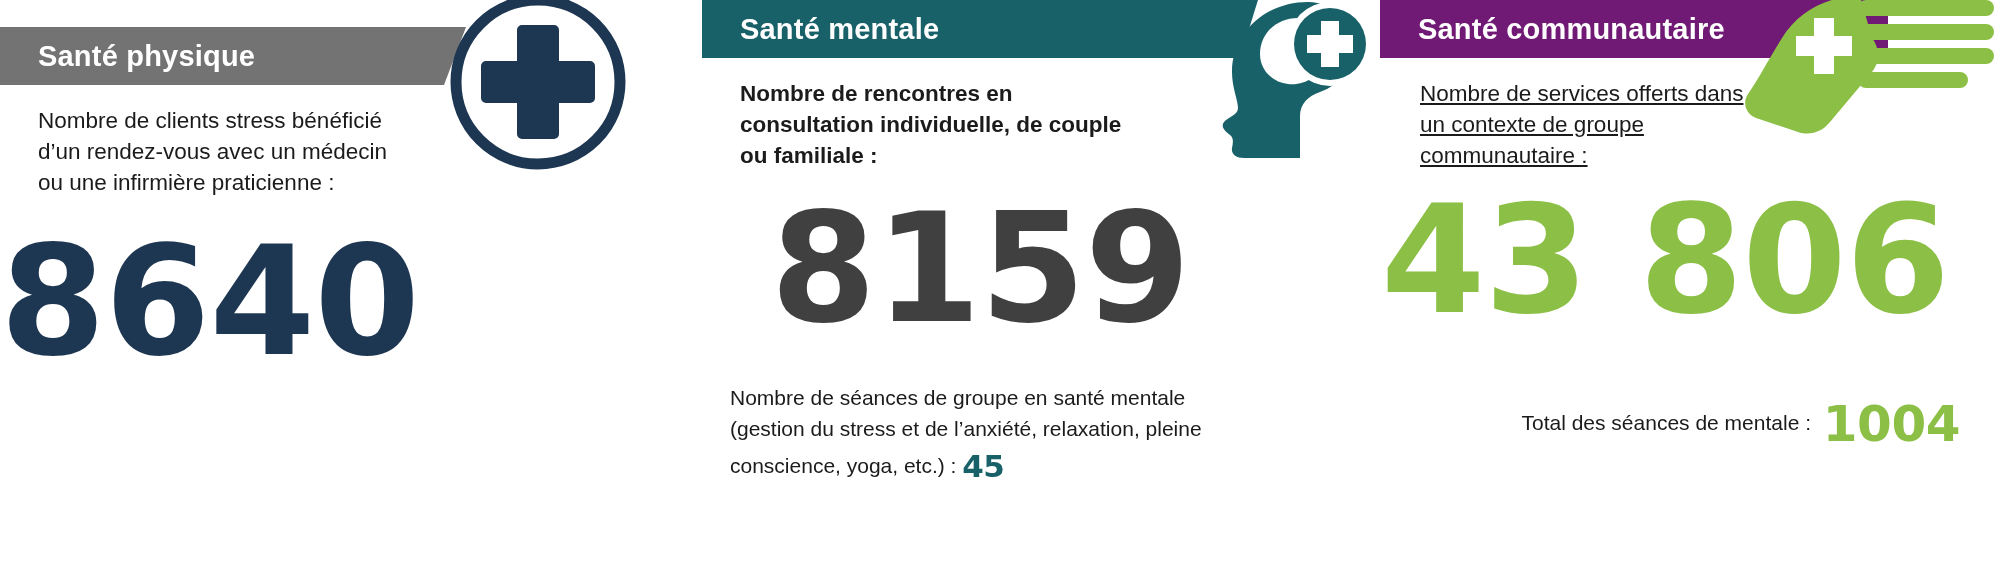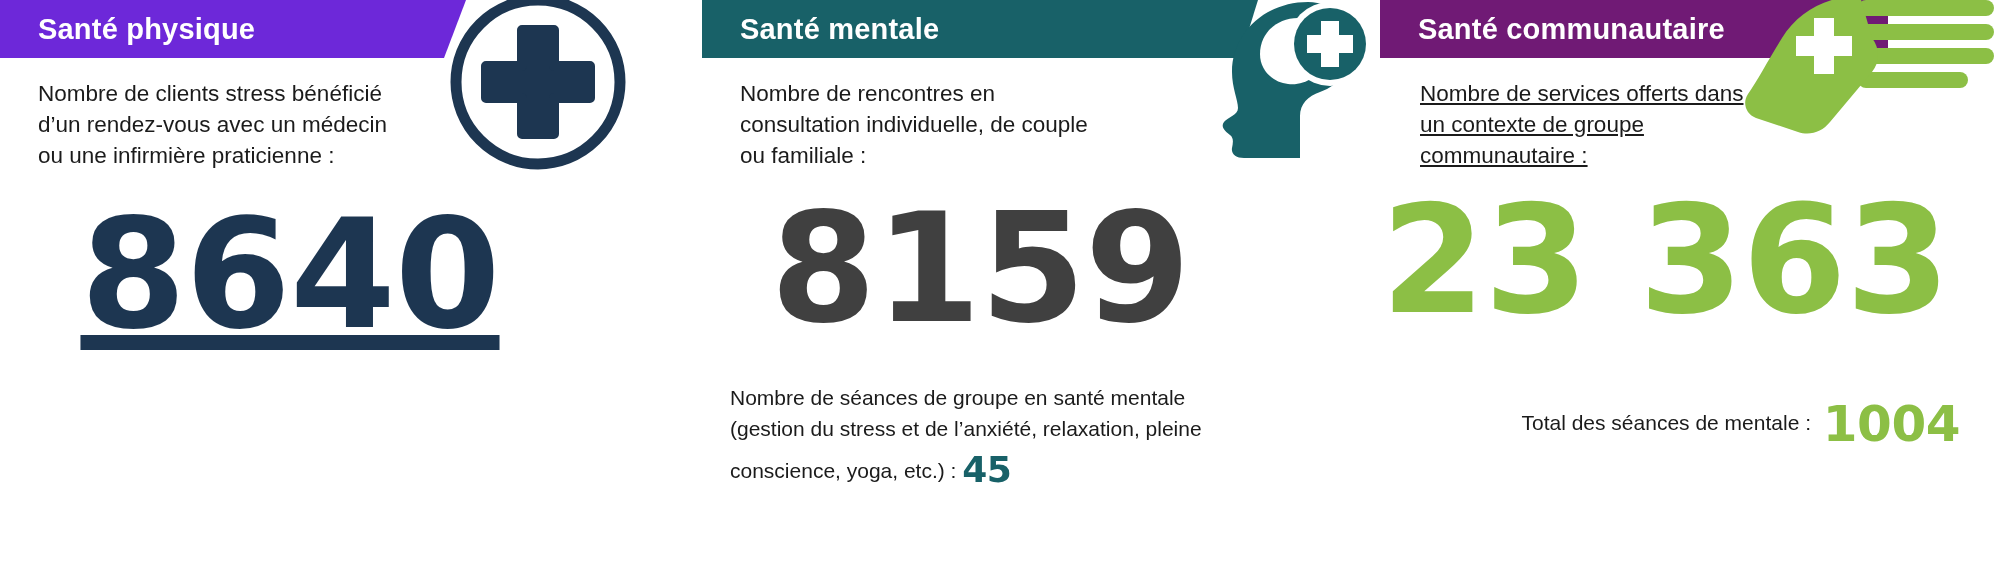--- a/index.html
+++ b/index.html
@@ -43,23 +43,24 @@
     font-size: 29px;
     font-weight: bold;
     color: #ffffff;
     letter-spacing: 0.2px;
     white-space: nowrap;
   }
 
   
   .banner-physique {
     width: 466px;
-    background: #6d28d9;
+    background: #737373;
     padding-left: 38px;
     clip-path: polygon(0 0, 100% 0, calc(100% - 22px) 100%, 0 100%);
+    margin-top: 27px;
   }
   
   .banner-mentale {
     width: 556px;
     margin-left: 42px;
     background: #186168;
     padding-left: 38px;
     clip-path: polygon(0 0, 100% 0, calc(100% - 18px) 100%, 0 100%);
   }
   
@@ -71,37 +72,35 @@
   }
 
   
   .desc {
     font-size: 22.5px;
     line-height: 1.38;
     color: #1b1b1b;
     white-space: pre-line;
   }
   .desc-physique { margin: 20px 0 0 38px; width: 430px; }
-  .desc-mentale  { margin: 20px 0 0 80px; width: 400px; }
+  .desc-mentale  { margin: 20px 0 0 80px; width: 400px; font-weight: bold; }
   .desc-commun   { margin: 20px 0 0 70px; width: 360px; text-decoration: underline; }
 
   
   .bignum {
     font-family: "DejaVu Sans", sans-serif;
     font-weight: bold;
     font-size: 152px;
     line-height: 1;
     letter-spacing: -1px;
   }
   .num-physique {
     color: #1d3651;
     margin: 28px 0 0 0;
-    text-align: center;
     width: 580px;
-    text-decoration: underline;
   }
   .num-mentale {
     color: #404040;
     margin: 22px 0 0 0;
     text-align: center;
     width: 640px;
   }
   .num-commun {
     color: #8cbf45;
     margin: 14px 0 0 0;
@@ -115,21 +114,21 @@
     margin: 38px 0 0 70px;
     width: 520px;
     font-size: 21px;
     line-height: 1.45;
     color: #1b1b1b;
     white-space: pre-line;
   }
   .foot-mentale .inline-num {
     font-family: "DejaVu Sans", sans-serif;
     font-weight: bold;
-    font-size: 36px;
+    font-size: 31px;
     color: #186168;
     vertical-align: -4px;
     letter-spacing: -0.5px;
     text-align: right;
   }
   .foot-commun {
     margin: 60px 0 0 0;
     width: 640px;
     text-align: right;
     padding-right: 30px;
@@ -228,18 +227,18 @@
       <path d="M120 2 C86 2 58 18 42 44 C28 66 18 86 8 100 C2 109 6 120 16 124
                L58 138 C70 142 82 138 90 128 L132 78 C140 68 140 54 132 44 L120 2 Z" fill="#8cbf45"></path>
 
       <path d="M74 24 h20 v18 h18 v20 h-18 v18 h-20 v-18 h-18 v-20 h18 z" fill="#ffffff"></path>
     </svg>
 
     <p class="desc desc-commun">Nombre de services offerts dans
 un contexte de groupe
 communautaire :</p>
 
-    <div class="bignum num-commun">23 363</div>
+    <div class="bignum num-commun">43 806</div>
 
     <p class="foot-commun"><span>Total des séances de mentale : </span><span class="inline-num">1004</span></p>
   </section>
 
 </div>
 
 </body></html>

